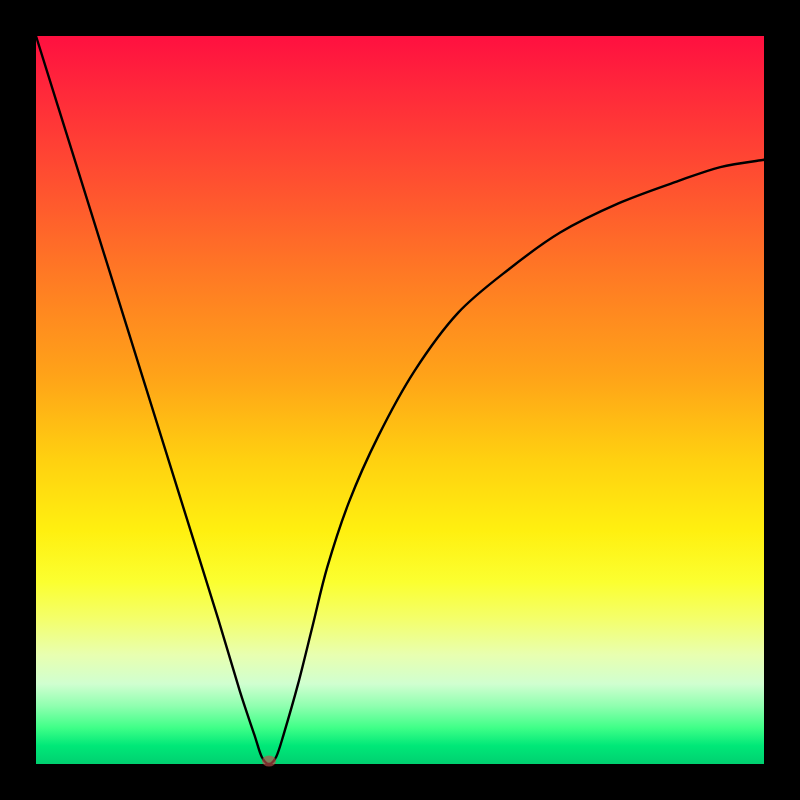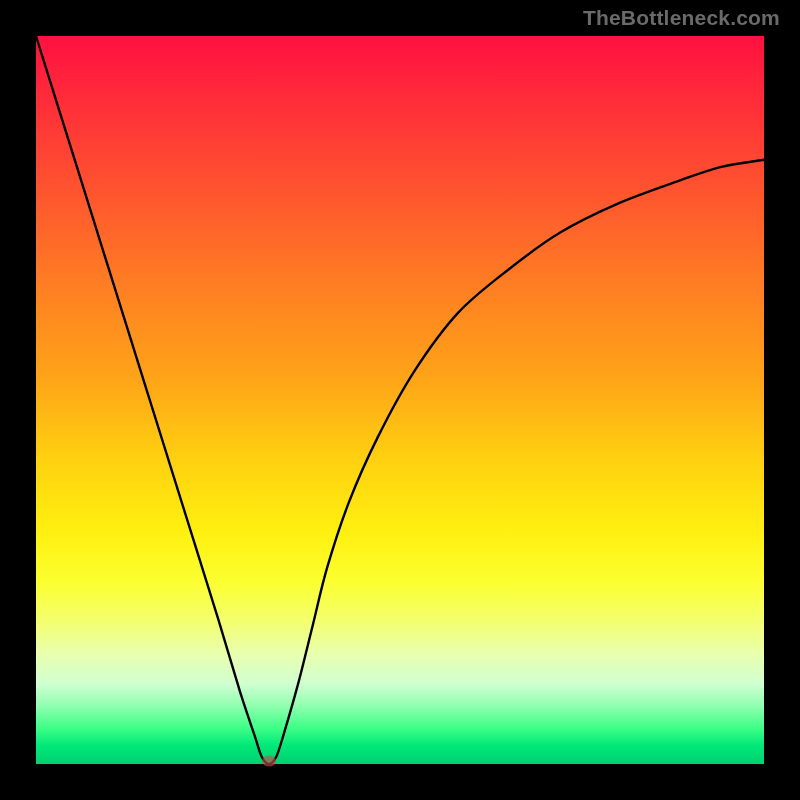--- a/index.html
+++ b/index.html
@@ -67,21 +67,20 @@
     border-radius: 50%;
     opacity: 0.62;
     transform: translate(-50%, -50%);
   }
 </style>
 </head>
 <body>
 
 <div class="frame">
 
-  <div class="watermark">TheBottleneck.com</div>
 
   <div class="plot-area">
     <svg class="curve" viewBox="0 0 728 728" preserveAspectRatio="none">
       <path id="curve-path" d="M 0.00 0.00 C 5.82 18.64, 24.75 79.21, 36.40 116.48 C 48.05 153.75, 61.15 195.69, 72.80 232.96 C 84.45 270.23, 97.55 312.17, 109.20 349.44 C 120.85 386.71, 133.95 428.65, 145.60 465.92 C 157.25 503.19, 172.68 552.12, 182.00 582.40 C 191.32 612.68, 198.02 636.56, 203.84 655.20 C 209.66 673.84, 214.91 688.40, 218.40 698.88 C 221.89 709.36, 223.35 716.06, 225.68 720.72 C 228.01 725.38, 230.63 728.00, 232.96 728.00 C 235.29 728.00, 237.91 725.38, 240.24 720.72 C 242.57 716.06, 244.03 710.53, 247.52 698.88 C 251.01 687.23, 257.42 665.39, 262.08 647.92 C 266.74 630.45, 271.98 608.32, 276.64 589.68 C 281.30 571.04, 285.38 551.24, 291.20 531.44 C 297.02 511.64, 304.89 486.89, 313.04 465.92 C 321.19 444.95, 331.68 421.37, 342.16 400.40 C 352.64 379.43, 365.75 354.68, 378.56 334.88 C 391.37 315.08, 407.10 292.95, 422.24 276.64 C 437.38 260.33, 456.89 245.77, 473.20 232.96 C 489.51 220.15, 506.69 207.04, 524.16 196.56 C 541.63 186.08, 563.76 175.59, 582.40 167.44 C 601.04 159.29, 624.33 151.42, 640.64 145.60 C 656.95 139.78, 670.34 134.53, 684.32 131.04 C 698.30 127.55, 721.01 124.92, 728.00 123.76" fill="none" stroke-width="2.4" stroke-linejoin="round" stroke-linecap="round" stroke="#000000"></path>
     </svg>
     <div id="min-marker" class="marker" style="background: rgb(199, 74, 74); left: 232.96px; top: 725px;"></div>
   </div>
 
 </div>
 

